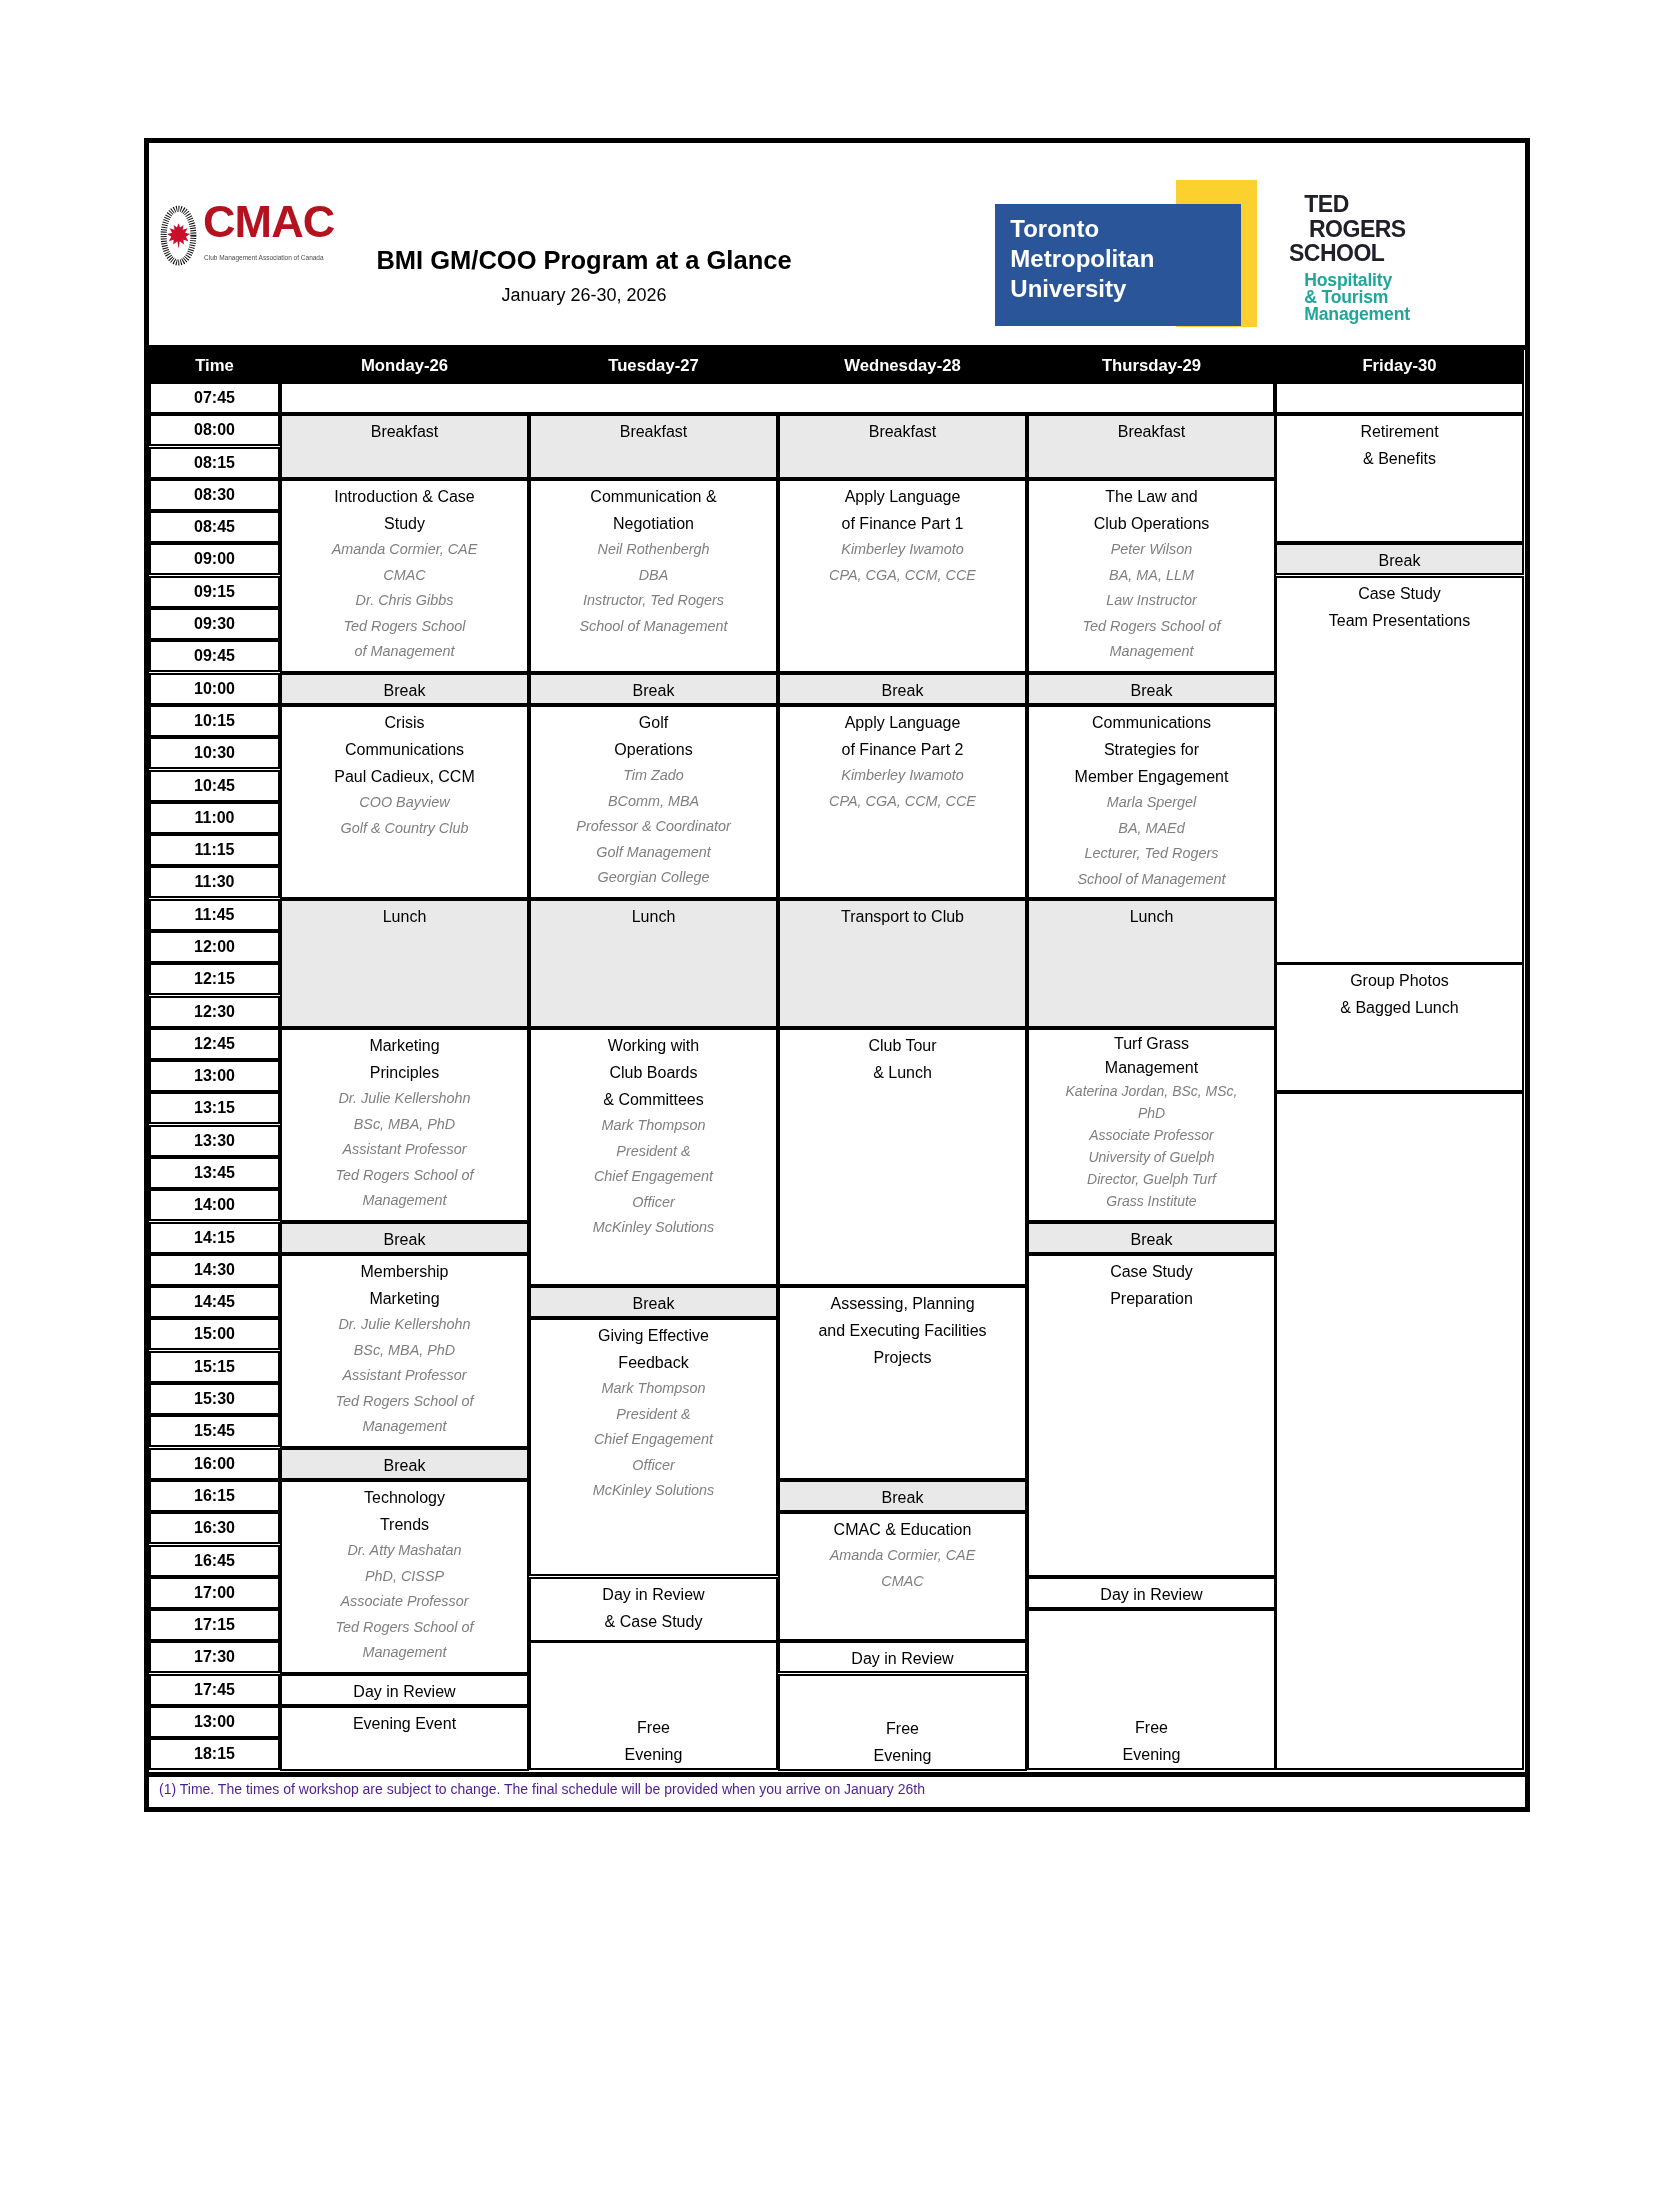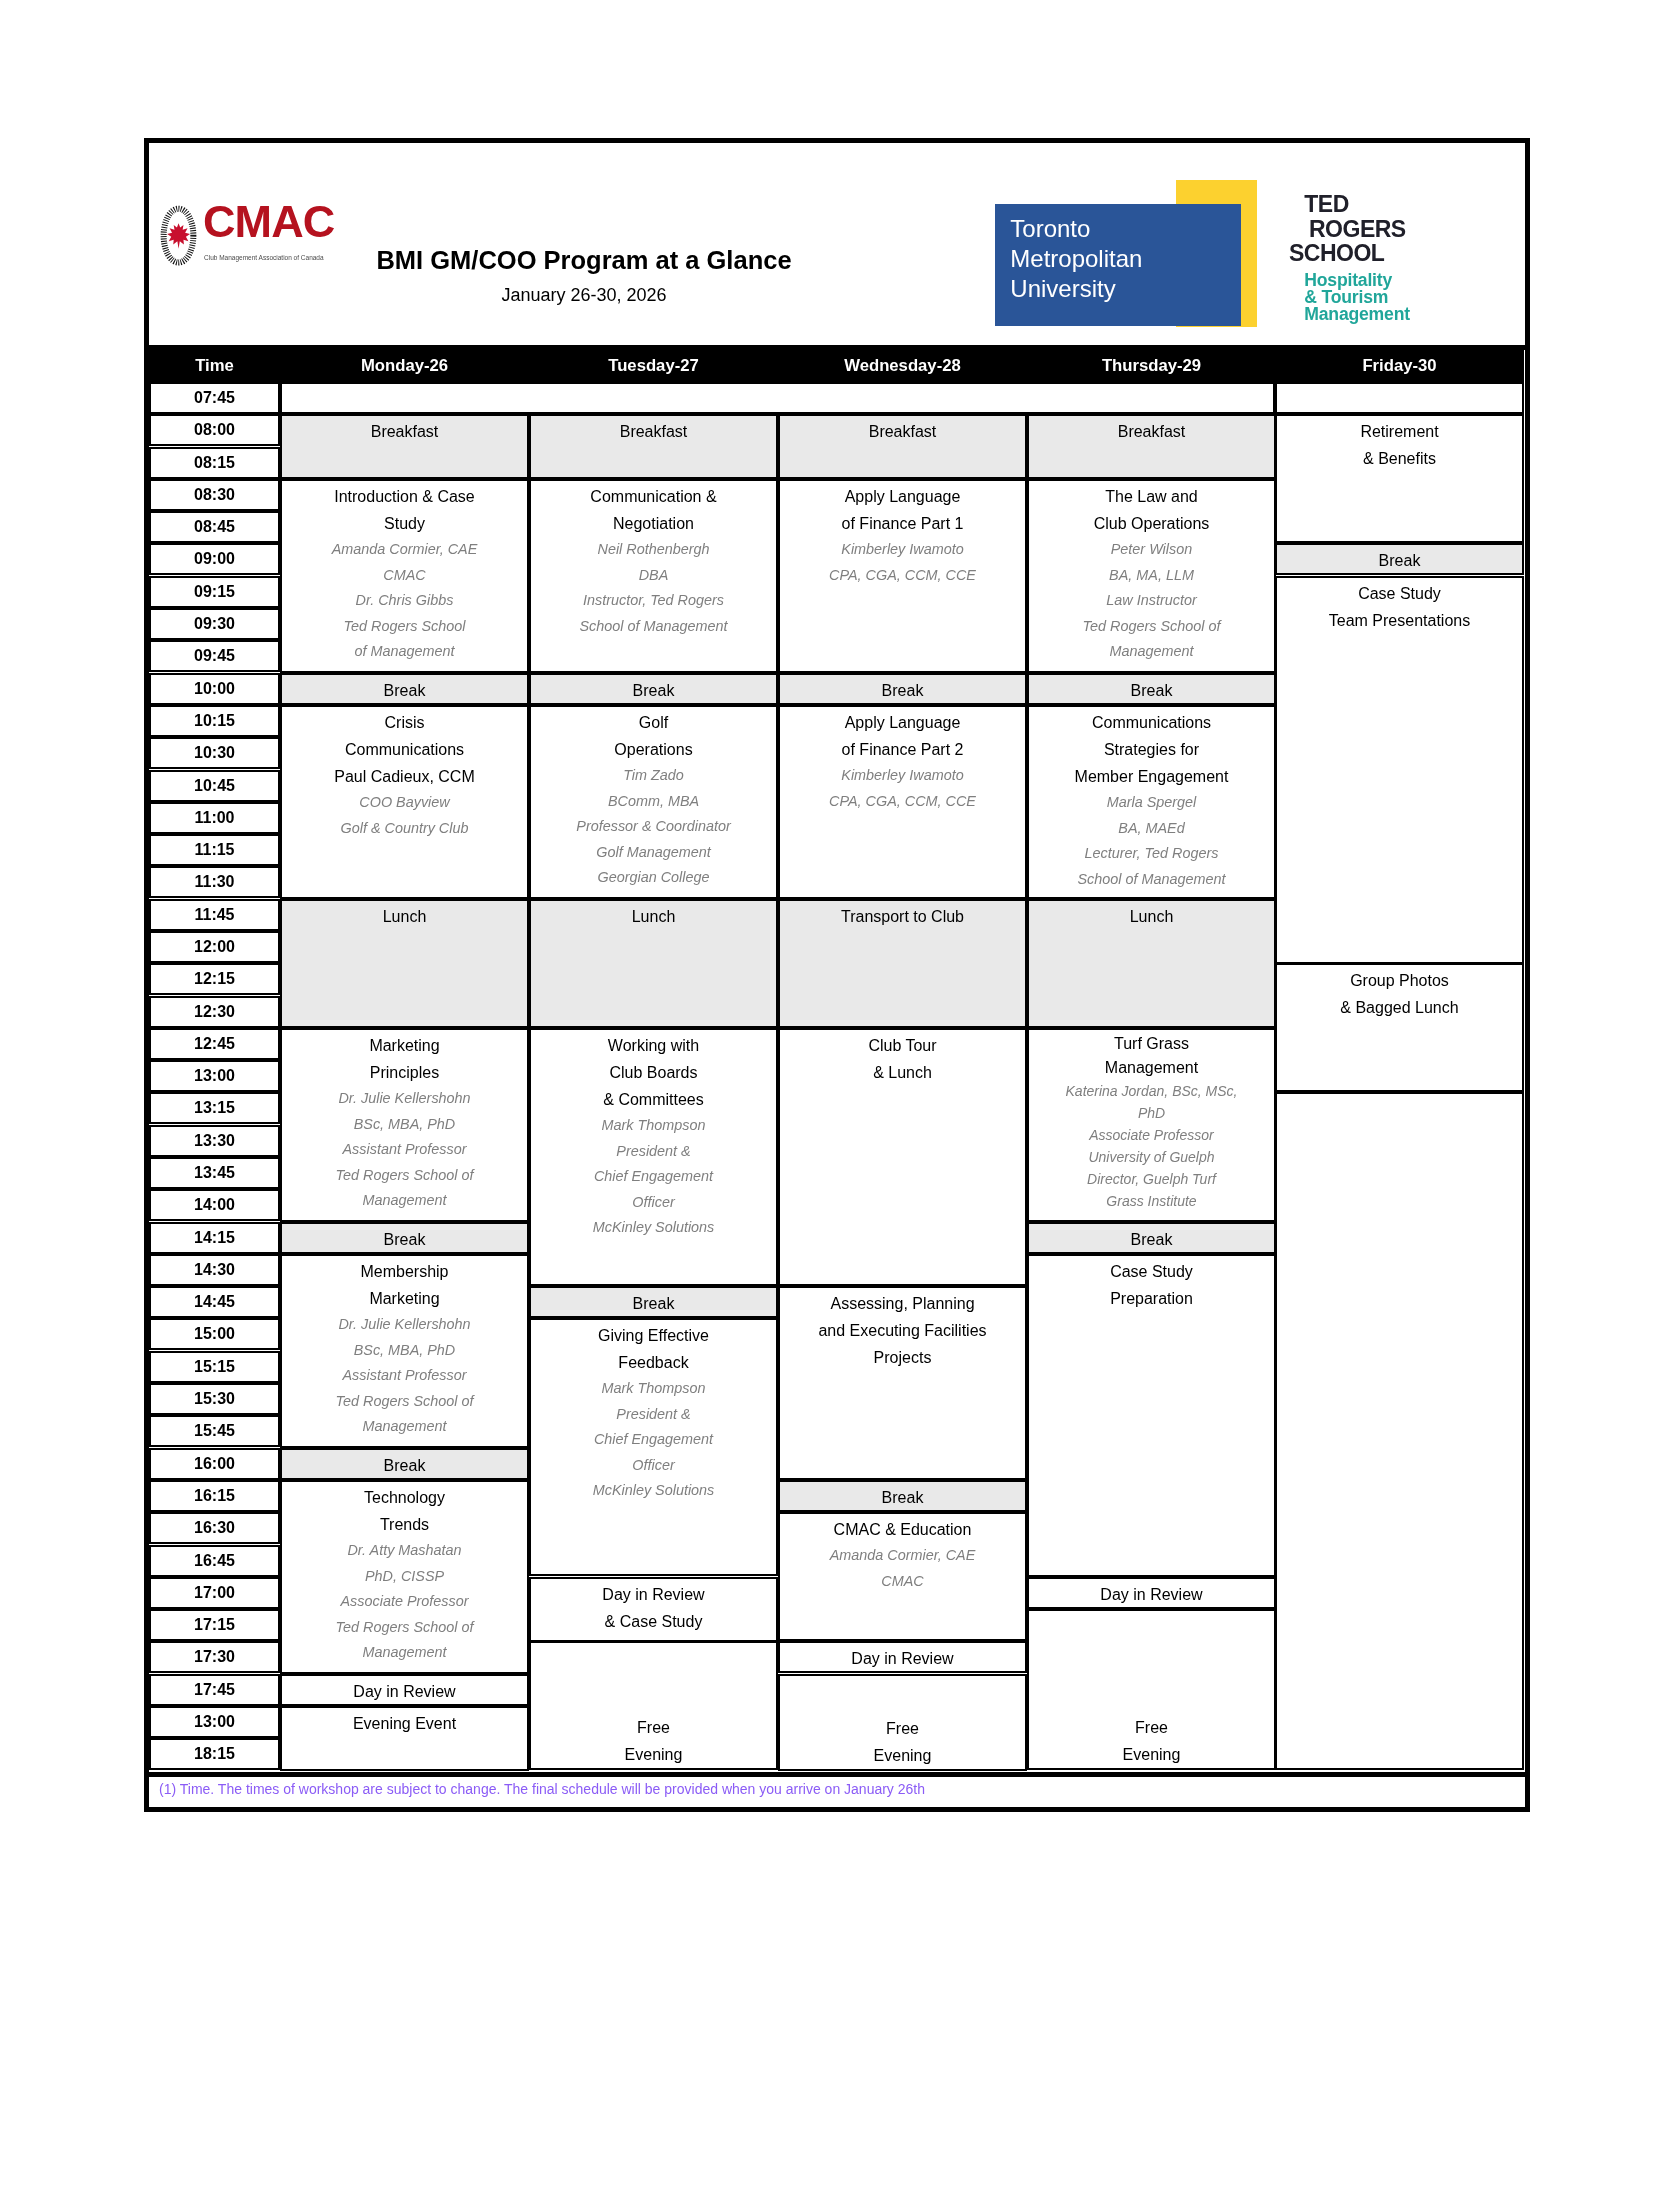--- a/index.html
+++ b/index.html
@@ -12,21 +12,21 @@
   #cmac svg{position:absolute;left:0;top:0;}
   #cmac .cmac-word{position:absolute;left:44px;top:-5.6px;font-size:45px;font-weight:bold;
     letter-spacing:-0.9px;color:var(--cmac-red);}
   #cmac .cmac-tag{position:absolute;left:45px;top:52px;font-size:6.5px;color:#4a4a4a;letter-spacing:0;white-space:nowrap;}
   #title-block{position:absolute;left:213px;top:246px;width:742px;text-align:center;color:#000;}
   #title-block .t1{font-size:25.5px;font-weight:bold;}
   #title-block .t2{font-size:18px;margin-top:10.2px;}
   #tmu{position:absolute;left:995px;top:180px;}
   #tmu .yellow{position:absolute;left:181px;top:0;width:81px;height:147px;background:var(--tmu-yellow);}
   #tmu .blue{position:absolute;left:0;top:24px;width:246px;height:122px;background:var(--tmu-blue);
-    color:#fff;font-weight:normal;font-size:24px;line-height:30px;padding:10.2px 0 0 15.3px;box-sizing:border-box;}
+    color:#fff;font-weight:bold;font-size:24px;line-height:30px;padding:10.2px 0 0 15.3px;box-sizing:border-box;}
   #trs{position:absolute;left:1289px;top:192px;width:195px;}
   #trs .b{font-weight:bold;color:#20202a;font-size:23px;line-height:24.6px;letter-spacing:-0.5px;}
   #trs .m1{margin-left:15.3px;} #trs .m2{margin-left:20px;}
   #trs .teal{font-weight:bold;color:var(--trs-teal);font-size:17.6px;line-height:17px;margin-left:15.3px;letter-spacing:-0.2px;}
   #trs .teal-block{margin-top:6.5px;}
   
   #sched{position:absolute;left:144px;top:345px;width:1386px;height:1432px;
     border:5.6px solid #000;box-sizing:border-box;background:#fff;}
   #grid{position:relative;width:1375px;height:1421px;}
   #hdrbar{position:absolute;left:0;top:0;width:1375px;height:32px;background:#000;}
@@ -37,21 +37,21 @@
   .cell{position:absolute;box-sizing:border-box;border:2.3px solid #000;background:#fff;
     display:flex;flex-direction:column;align-items:center;justify-content:flex-start;
     padding-top:2.3px;overflow:hidden;text-align:center;}
   .cell.sh{background:var(--shade);}
   .cell.vb{justify-content:flex-end;padding-bottom:0;}
   .line{display:block;white-space:nowrap;}
   .line.n{font-size:16px;line-height:27px;color:#000;}
   .line.i{font-size:14.4px;font-style:italic;color:var(--instr);line-height:25.5px;}
   .cell.tight .line.n{line-height:24px;}
   .cell.tight .line.i{font-size:14px;line-height:22px;}
-  #footnote{position:absolute;left:159px;top:1781px;font-size:14px;color:#8b5cf6;}
+  #footnote{position:absolute;left:159px;top:1781px;font-size:14px;color:#4c1d95;}
 </style>
 </head>
 <body>
 
 <div id="page">
   <div id="frame"></div>
 
   <div id="cmac">
     <svg width="39" height="70" viewBox="0 0 84 150">
       <ellipse cx="42" cy="72" rx="32" ry="58" fill="none" stroke="#151515" stroke-width="13" stroke-dasharray="2.2 2.8"></ellipse>

